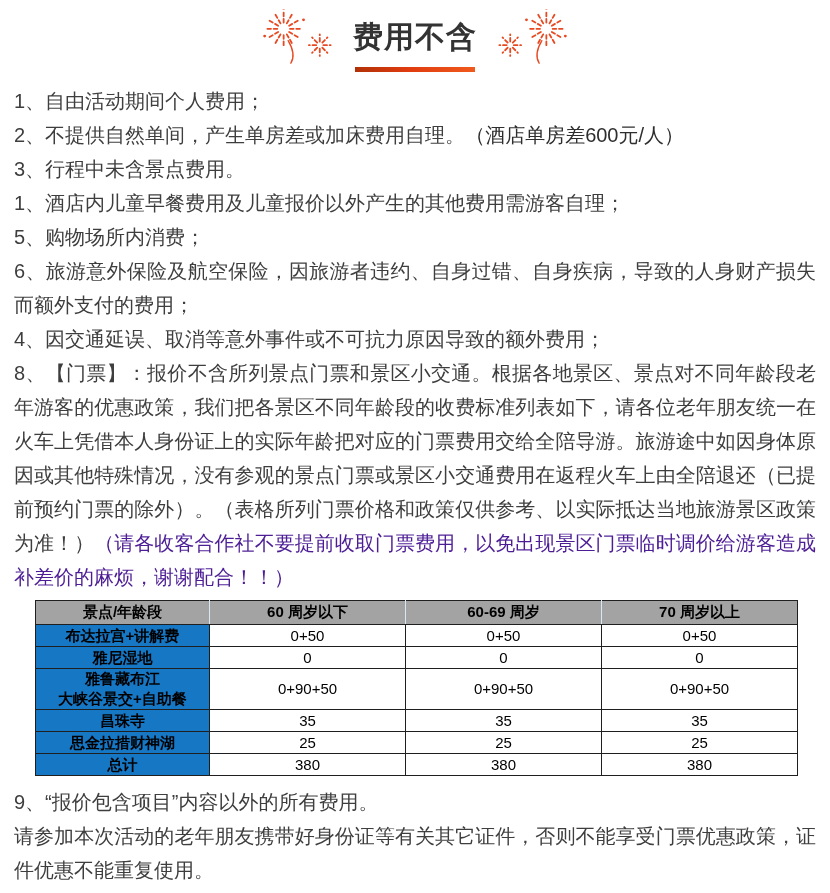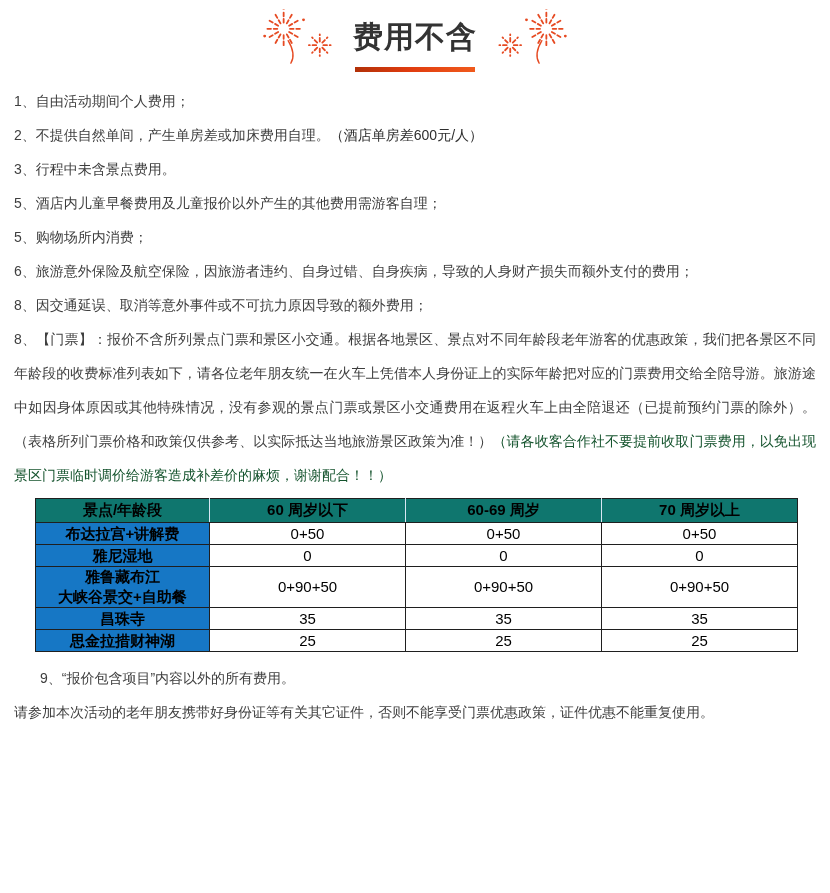--- a/index.html
+++ b/index.html
@@ -8,39 +8,39 @@
 
   
   .title-row{display:flex;align-items:center;justify-content:center;gap:13px;height:58px;}
   .page-title{font-size:30px;font-weight:700;color:#333;margin:0;letter-spacing:1px;}
   .fw{flex:0 0 auto;}
   .fw.right{transform:scaleX(-1);}
   .title-underline{width:120px;height:5px;margin:1px auto 12px auto;
     background:linear-gradient(90deg,#b23108,#e03c0f 45%,#f05a1c);}
 
   
-  .item{margin:0;font-size:14px;line-height:34px;color:#3e3e3e;text-align:justify;}
+  .item{margin:0;font-size:20px;line-height:34px;color:#3e3e3e;text-align:justify;}
   .item .strong{font-weight:400;color:#2e2e2e;}
-  .item .red{color:#14532d;}
+  .item .red{color:#4c1d95;}
 
   
   table.prices{border-collapse:collapse;table-layout:fixed;width:762px;margin:6px 0 9px 21px;}
   .prices col.c-name{width:174px;}
   .prices col.c-val{width:196px;}
   .prices th,.prices td{border:1px solid #1f1f1f;text-align:center;padding:0 2px;
     font-size:15px;color:#000;overflow:hidden;}
-  .prices th{background:#0f766e;height:23px;font-weight:700;
+  .prices th{background:#a3a3a3;height:23px;font-weight:700;
     border-left-color:#d8e7f3;border-right-color:#d8e7f3;}
   .prices th:first-child{border-left-color:#1f1f1f;}
   .prices th:last-child{border-right-color:#1f1f1f;}
   .prices td{height:21px;line-height:20px;}
   .prices td.name{background:#1677c5;font-weight:700;text-align:center;}
   .prices td.name div{line-height:20px;}
 
-  .tail{margin-top:2px;margin-left:26px;}
+  .tail{margin-top:2px;}
 </style>
 </head>
 <body>
 
 <div class="page">
 
   <div class="title-row">
     <svg class="fw left" width="82" height="56" viewBox="0 0 90 62" aria-hidden="true">
       <defs>
         <g id="rayL">
@@ -119,24 +119,24 @@
         <circle cx="50" cy="12" r="1.6" stroke="none"></circle>
         <circle cx="7" cy="30" r="1.6" stroke="none"></circle>
       </g>
     </svg>
   </div>
   <div class="title-underline"></div>
 
   <p class="item"><span>1、自由活动期间个人费用；</span></p>
   <p class="item"><span>2、不提供自然单间，产生单房差或加床费用自理。</span><span class="strong">（酒店单房差600元/人）</span></p>
   <p class="item"><span>3、行程中未含景点费用。</span></p>
-  <p class="item"><span>5、酒店内儿童早餐费用及儿童报价以外产生的其他费用需游客自理；</span></p>
+  <p class="item"><span>1、酒店内儿童早餐费用及儿童报价以外产生的其他费用需游客自理；</span></p>
   <p class="item"><span>5、购物场所内消费；</span></p>
   <p class="item"><span>6、旅游意外保险及航空保险，因旅游者违约、自身过错、自身疾病，导致的人身财产损失而额外支付的费用；</span></p>
-  <p class="item"><span>8、因交通延误、取消等意外事件或不可抗力原因导致的额外费用；</span></p>
+  <p class="item"><span>4、因交通延误、取消等意外事件或不可抗力原因导致的额外费用；</span></p>
   <p class="item"><span>8、【门票】：报价不含所列景点门票和景区小交通。根据各地景区、景点对不同年龄段老年游客的优惠政策，我们把各景区不同年龄段的收费标准列表如下，请各位老年朋友统一在火车上凭借本人身份证上的实际年龄把对应的门票费用交给全陪导游。旅游途中如因身体原因或其他特殊情况，没有参观的景点门票或景区小交通费用在返程火车上由全陪退还（已提前预约门票的除外）。（表格所列门票价格和政策仅供参考、以实际抵达当地旅游景区政策为准！）</span><span class="red">（请各收客合作社不要提前收取门票费用，以免出现景区门票临时调价给游客造成补差价的麻烦，谢谢配合！！）</span></p>
 
   <table class="prices">
     <colgroup>
       <col class="c-name">
         <col class="c-val">
         <col class="c-val">
         <col class="c-val">
     </colgroup>
     <thead>
@@ -174,19 +174,25 @@
         <td>35</td>
         <td>35</td>
         <td>35</td>
       </tr>
       <tr>
         <td class="name">思金拉措财神湖</td>
         <td>25</td>
         <td>25</td>
         <td>25</td>
       </tr>
+      <tr>
+        <td class="name">总计</td>
+        <td>380</td>
+        <td>380</td>
+        <td>380</td>
+      </tr>
     </tbody>
   </table>
 
   <p class="item tail"><span>9、“报价包含项目”内容以外的所有费用。</span></p>
   <p class="item"><span>请参加本次活动的老年朋友携带好身份证等有关其它证件，否则不能享受门票优惠政策，证件优惠不能重复使用。</span></p>
 
 </div>
 
 </body></html>

